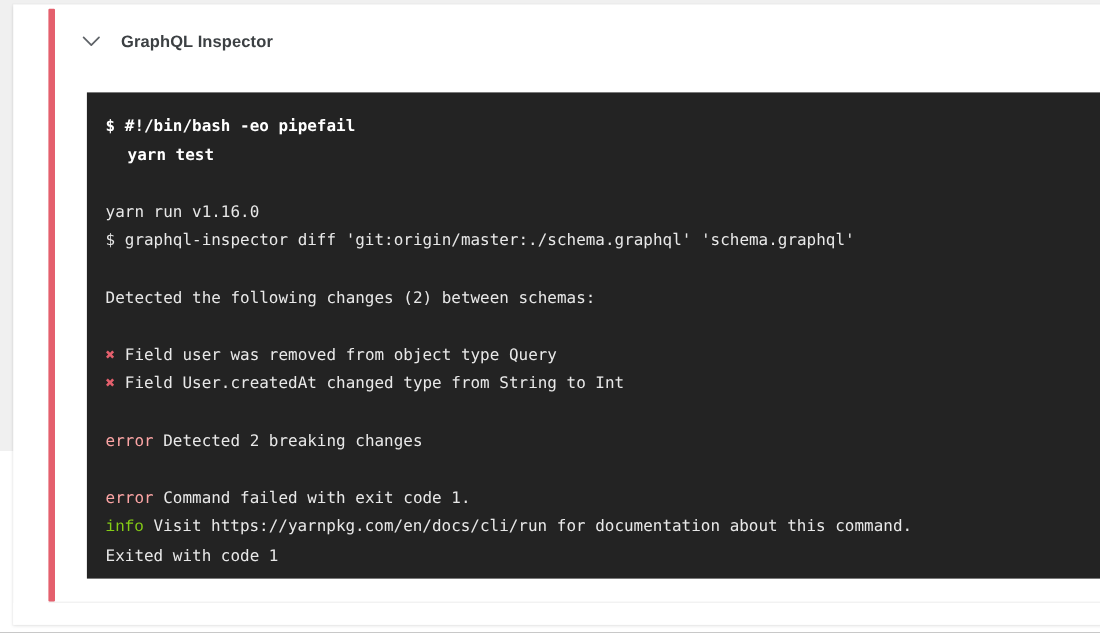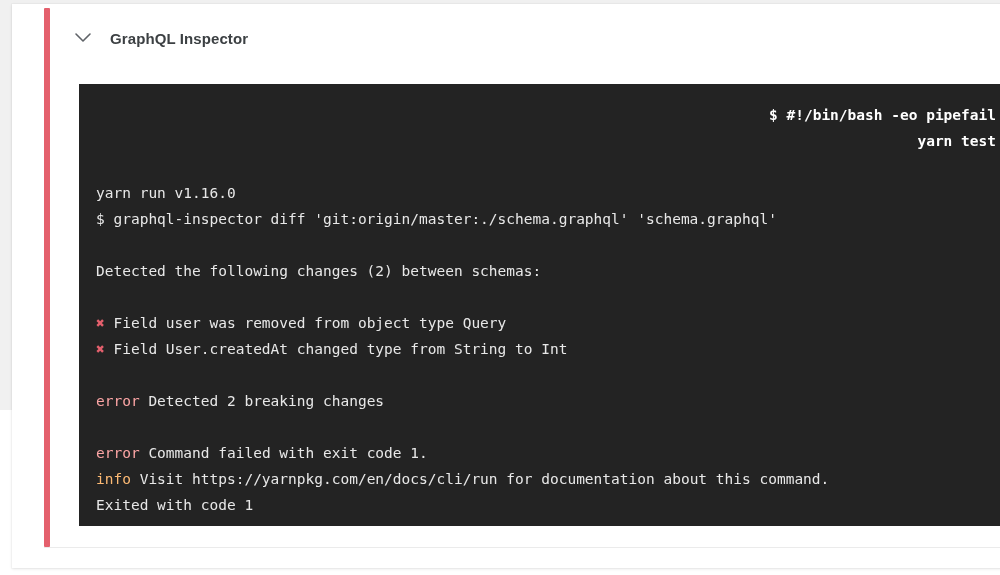--- a/index.html
+++ b/index.html
@@ -92,25 +92,25 @@
   }
   .log {
     font-family: "DejaVu Sans Mono", "Liberation Mono", monospace;
     font-size: 14.5px;
     line-height: 26px;
     color: #e8e8e8;
     white-space: pre;
   }
   .log .line { min-height: 26px; }
   .log .blank { height: 26px; }
-  .log .bold { font-weight: bold; color: #ffffff; text-align: right; }
+  .log .bold { font-weight: bold; color: #ffffff; }
   .log .indent { padding-left: 20px; }
   .log .err-mark { color: #e4606d; font-weight: bold; }
   .log .lvl-error { color: #fca5a5; }
-  .log .lvl-info  { color: #fdba74; }
+  .log .lvl-info  { color: #84cc16; font-family: Liberation Mono, monospace; }
 
   
   .divider {
     position: absolute;
     left: 32px;
     top: 543px;
     width: 1000px;
     height: 1px;
     background: #ebebeb;
   }

